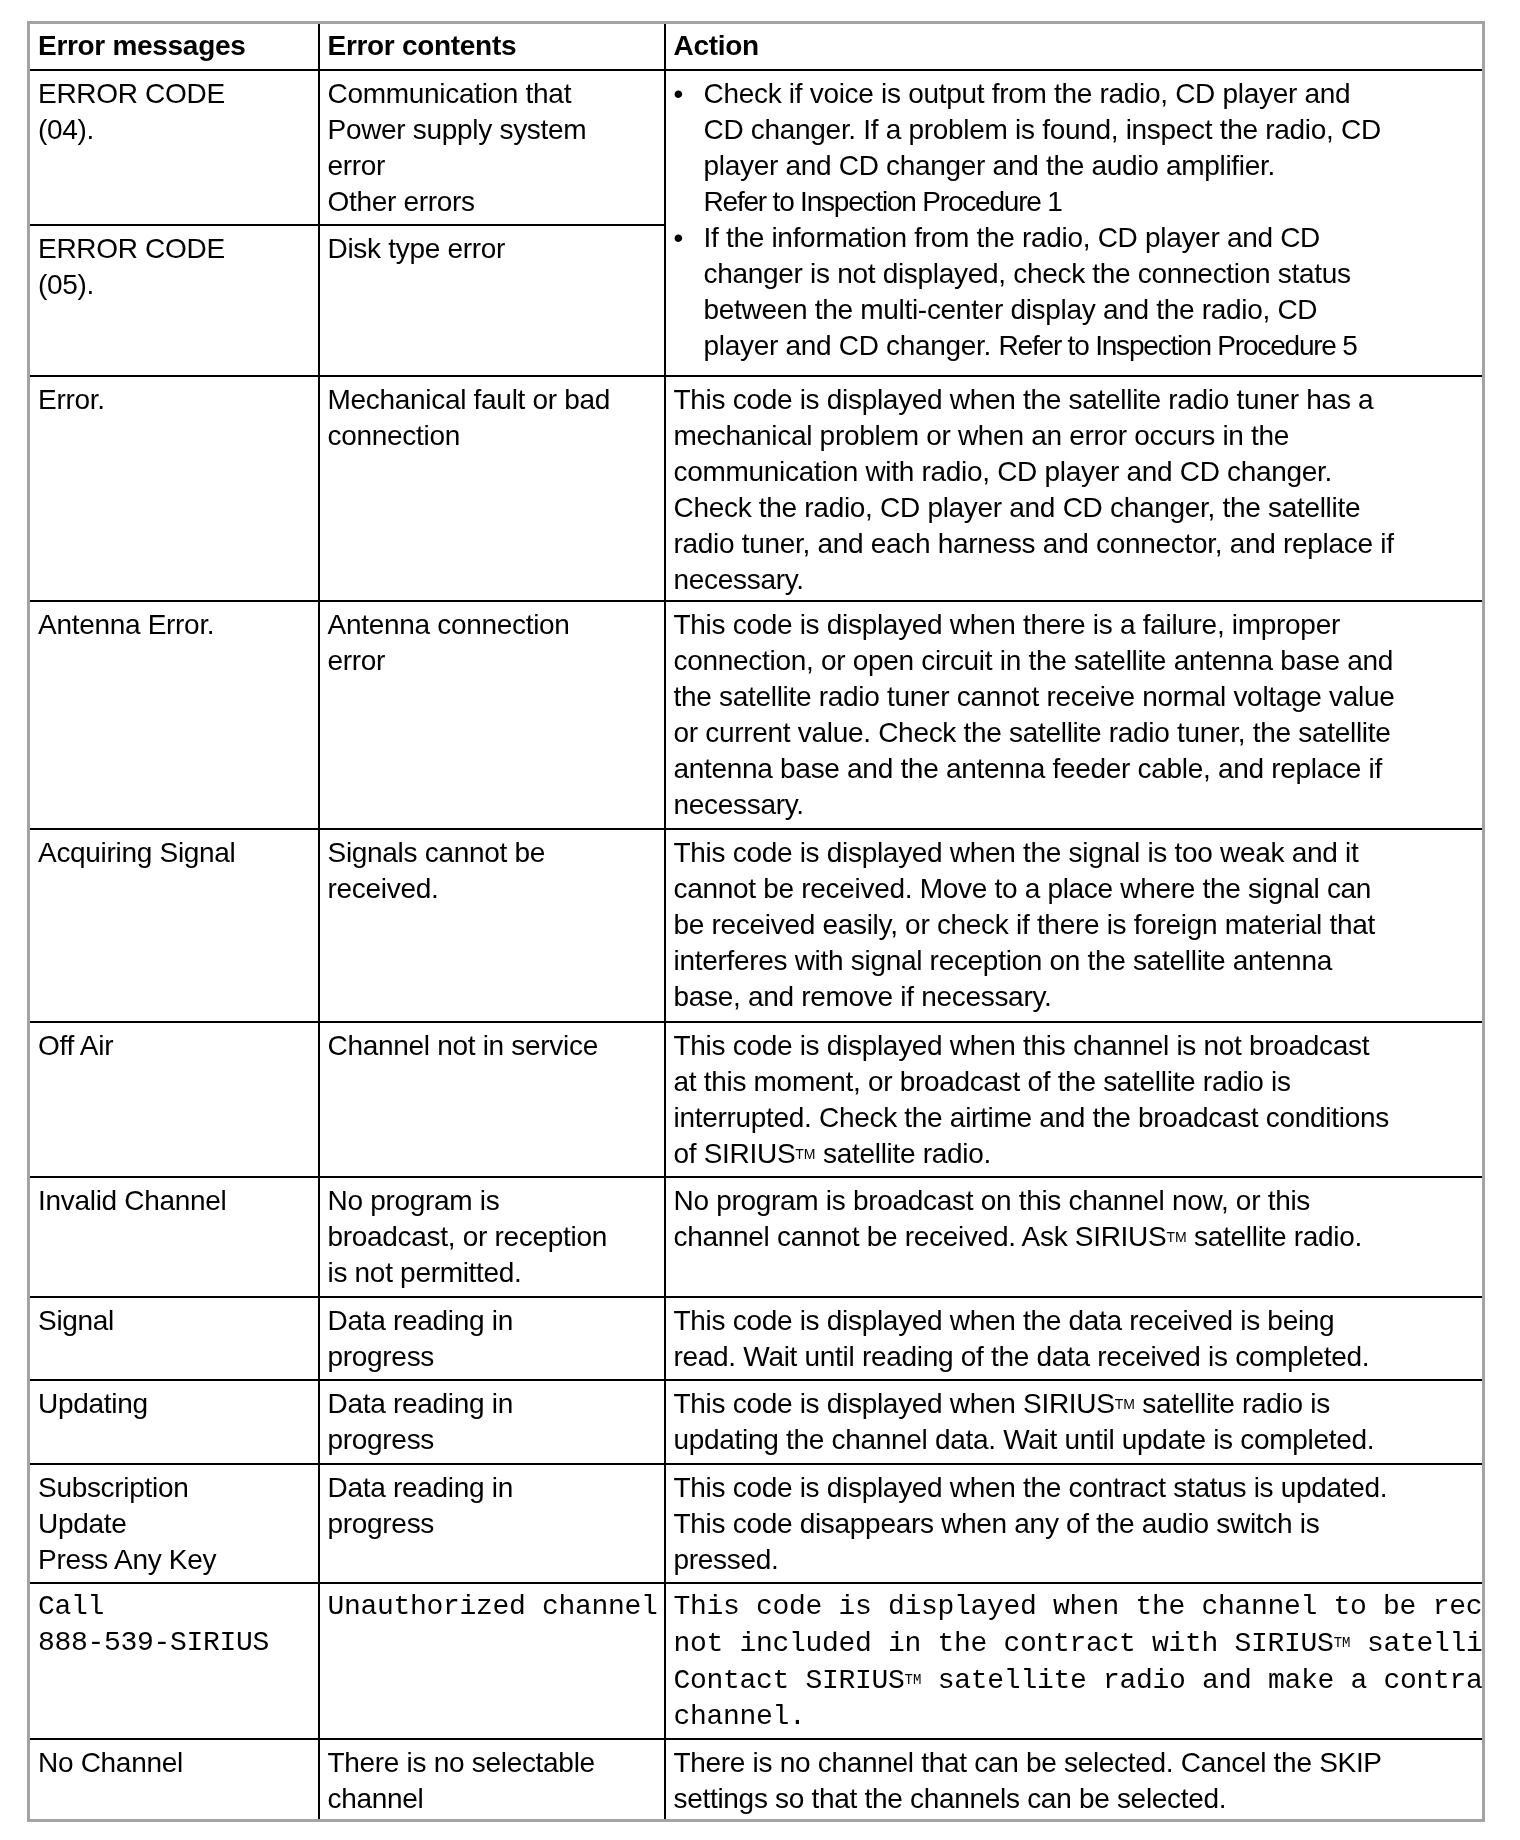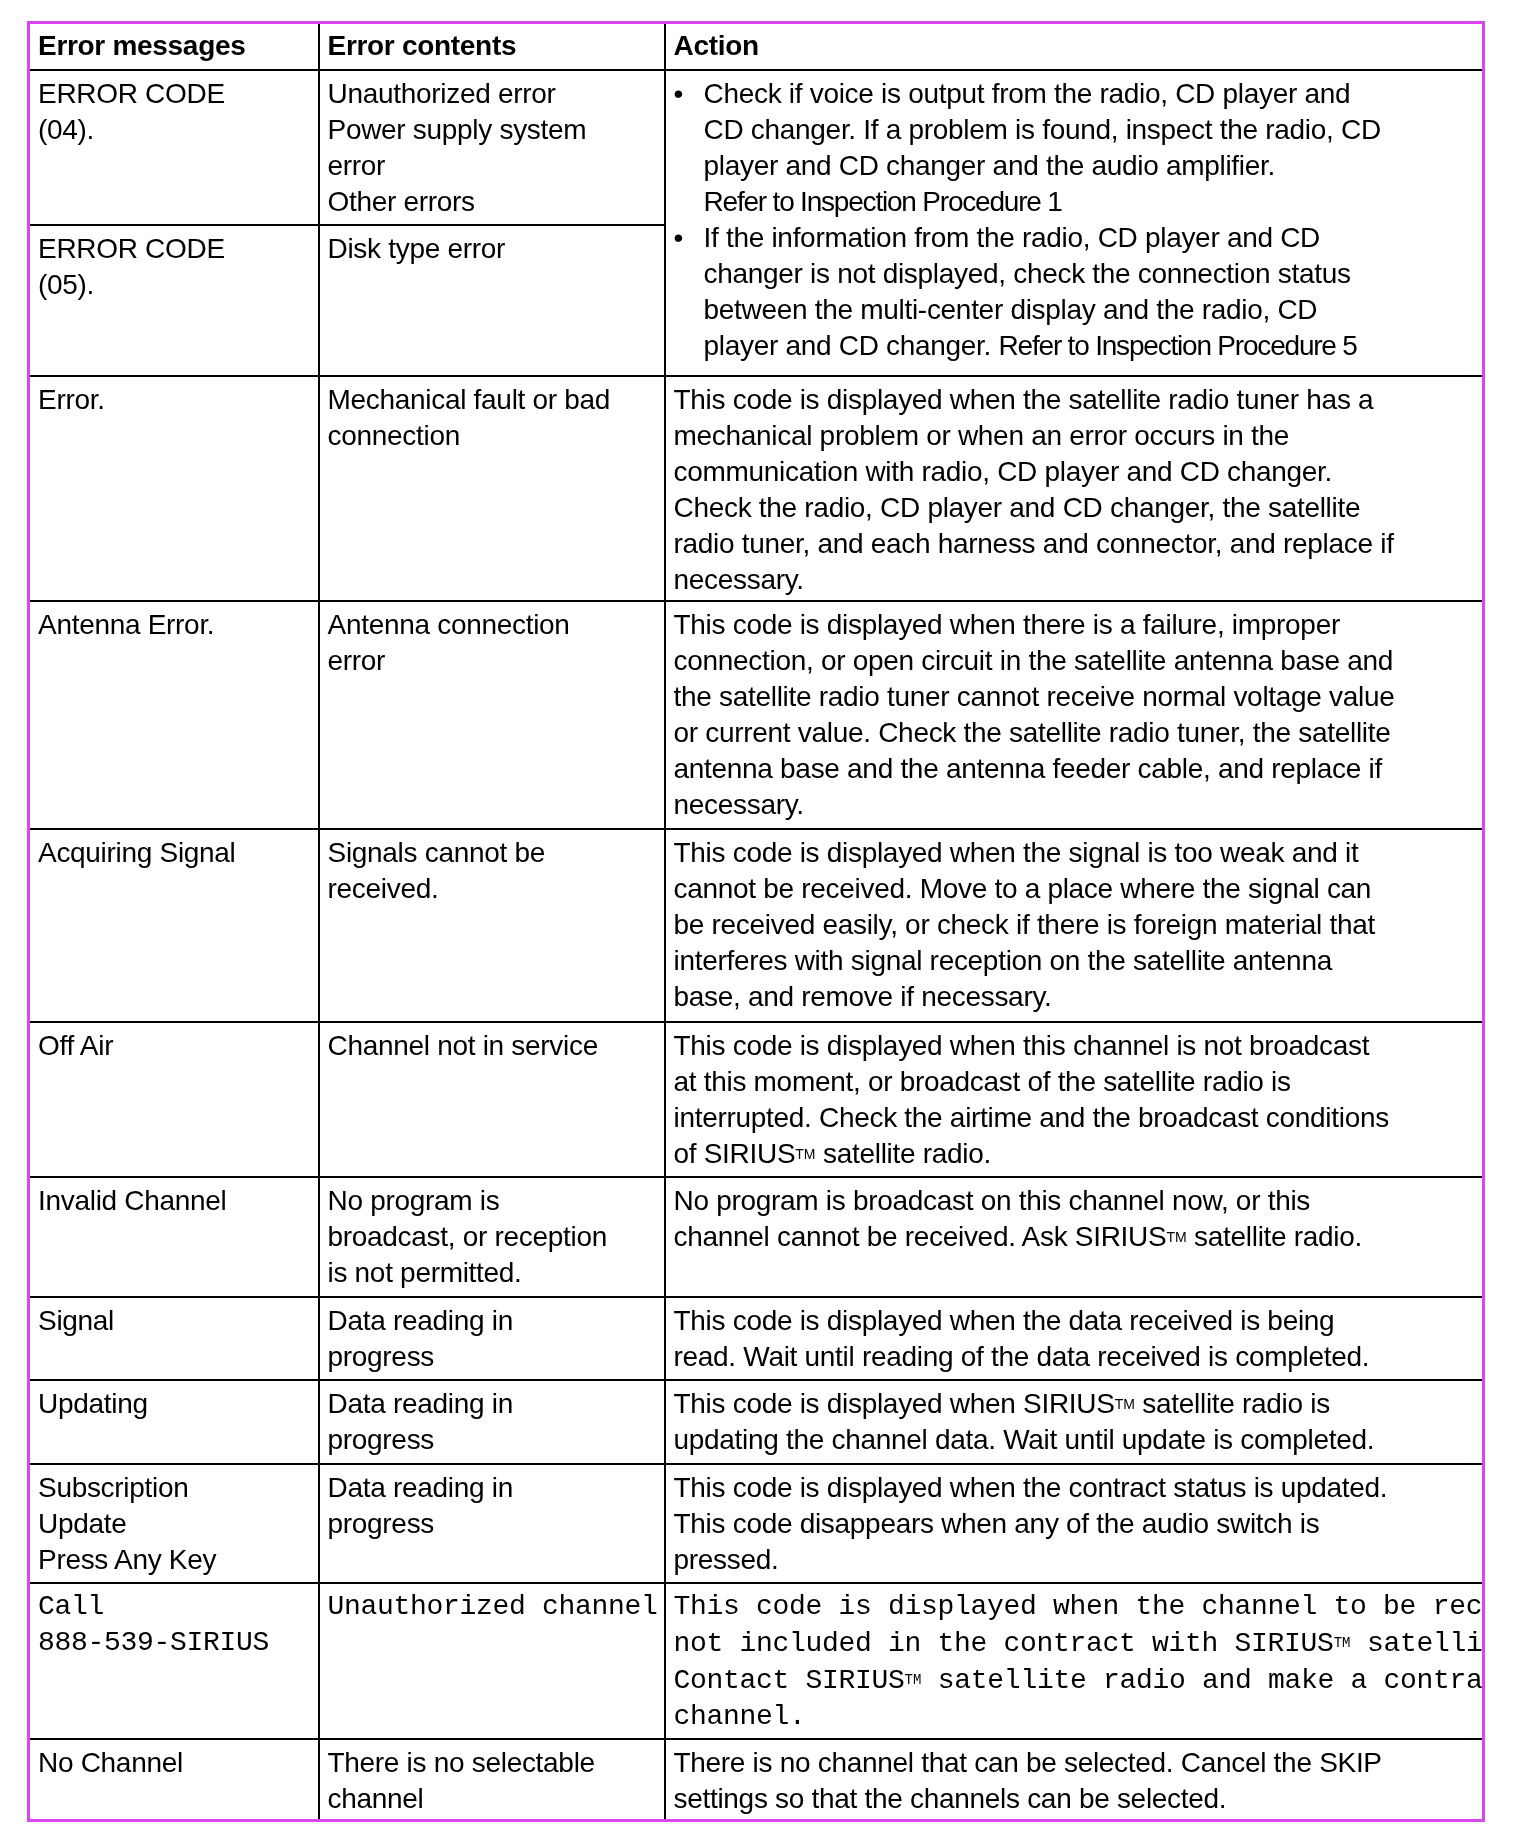--- a/index.html
+++ b/index.html
@@ -6,21 +6,21 @@
   body { width:1520px; height:1840px; position:relative; overflow:hidden;
          font-family:"Liberation Sans", sans-serif; color:#000; }
   table.err { position:absolute; left:27px; top:21px; width:1455px;
               border-collapse:collapse; table-layout:fixed; }
   table.err td, table.err th {
     border:2px solid #000; vertical-align:top; text-align:left;
     padding:5px 7px 0 8px; font-size:28px; line-height:36px;
     font-weight:normal; overflow:hidden; letter-spacing:-0.3px;
   }
   table.err th { font-weight:bold; padding-top:4px; }
-  table.err { border:3px solid #d946ef; }
+  table.err { border:3px solid #a3a3a3; }
   col.c1 { width:290px; } col.c2 { width:346px; } col.c3 { width:819px; }
   .line { display:block; white-space:nowrap; }
   .bl { position:relative; padding-left:38px; }
   .bl .dot { position:absolute; left:8px; top:0; }
   .ref { font-family:"Liberation Sans Narrow","Liberation Sans", sans-serif; letter-spacing:-1.2px; }
   .thick td { border-top-width:3px; }
   sup.tm { font-size:14px; vertical-align:4px; letter-spacing:0; }
 </style>
 </head>
 <body>
@@ -38,21 +38,21 @@
       <th>Action</th>
     </tr>
   </thead>
   <tbody id="tbody">
     <tr style="height:155px">
       <td>
         <span class="line">ERROR CODE</span>
         <span class="line">(04).</span>
       </td>
       <td>
-        <span class="line">Unauthorized error</span>
+        <span class="line">Communication that</span>
         <span class="line">Power supply system</span>
         <span class="line">error</span>
         <span class="line">Other errors</span>
       </td>
       <td rowspan="2" style="padding-left:0;">
         <div class="bl">
           <span class="dot">•</span>
           <span class="line">Check if voice is output from the radio, CD player and</span>
           <span class="line">CD changer. If a problem is found, inspect the radio, CD</span>
           <span class="line">player and CD changer and the audio amplifier.</span>

